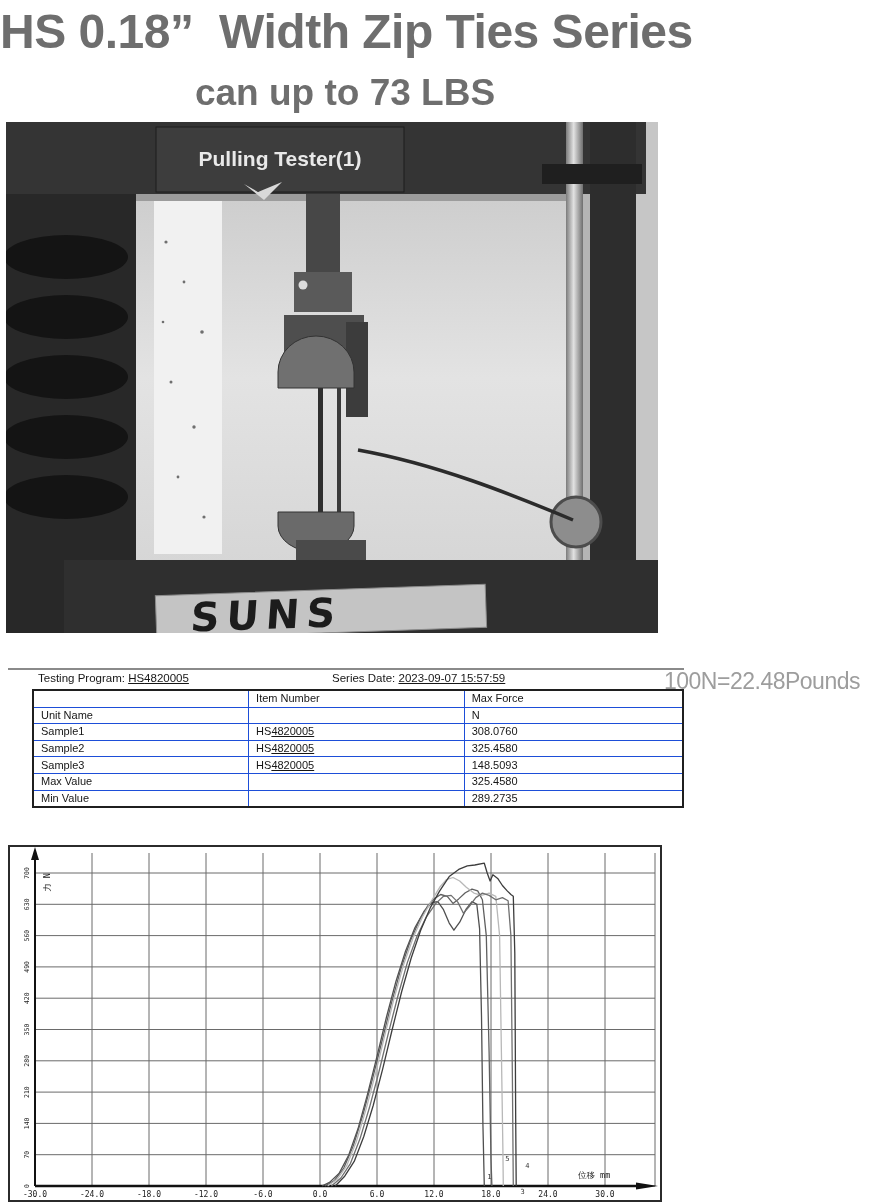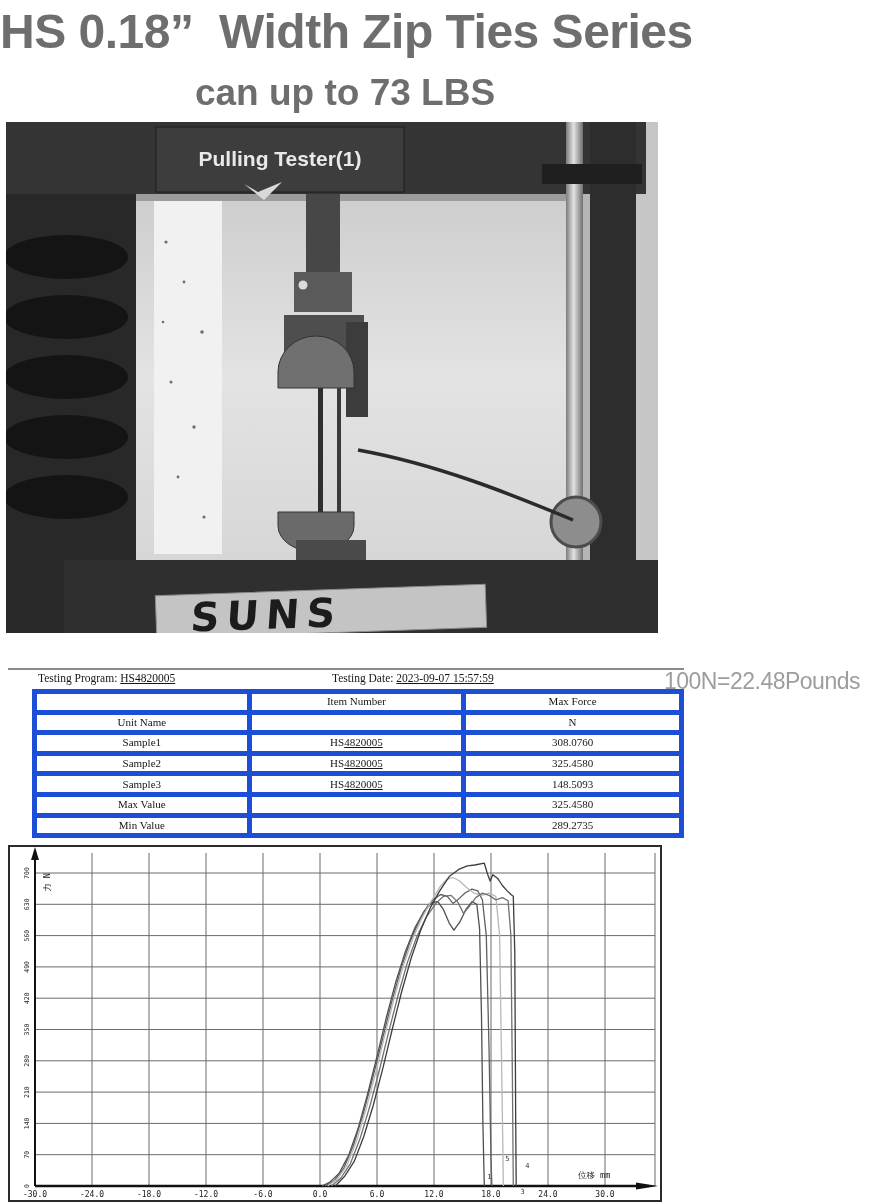--- a/index.html
+++ b/index.html
@@ -10,29 +10,29 @@
   
   .title-wrap{top:0;left:0;width:690px;text-align:center;color:#6e6e6e;}
   .title-l1{font-size:48px;font-weight:bold;letter-spacing:-0.5px;margin:4px 0 0 0;white-space:pre;}
   .title-l2{font-size:37px;font-weight:bold;margin:13px 0 16px 0;}
 
   
   .photo{top:122px;left:6px;width:652px;height:662px;}
 
   
   .report{top:668px;left:8px;width:652px;border-top:2px solid #8a8a8a;
-          font-family:Liberation Serif, serif;color:#161616;padding-left:24px;}
+          font-family:Liberation Sans, sans-serif;color:#161616;padding-left:24px;}
   .rep-head{position:relative;height:17px;font-size:11.5px;padding-top:2px;}
   .rep-prog{position:absolute;left:6px;top:2px;}
   .rep-date{position:absolute;left:300px;top:2px;}
   .u{text-decoration:underline;}
   table.res{border-collapse:collapse;width:652px;table-layout:fixed;
             font-size:11px;color:#161616;}
-  table.res td,table.res th{border:5px solid #1d4ed8;padding:1px 7px;height:13.6px;
-            font-weight:normal;text-align:center;line-height:13px;overflow:hidden;white-space:nowrap;}
+  table.res td,table.res th{border:1px solid #1d4ed8;padding:1px 7px;height:13.6px;
+            font-weight:normal;text-align:left;line-height:13px;overflow:hidden;white-space:nowrap;}
   table.res{border:2px solid #1f1f1f;}
   .c1{width:201px;}.c2{width:201px;}.c3{width:204px;}
 
   .note{top:668px;left:664px;width:214px;font-size:23px;color:#9d9d9d;
         letter-spacing:-0.5px;white-space:nowrap;}
 
   
   .chart-box{top:845px;left:8px;width:650px;height:353px;border:2px solid #2b2b2b;background:#fff;}
   .chart-box svg{display:block;}
 </style>
@@ -121,21 +121,21 @@
     <text x="312" y="505" text-anchor="middle" font-family="DejaVu Sans, sans-serif" font-size="40" font-weight="bold" letter-spacing="7" fill="#1c1c1c" transform="skewX(-6)">SUNS</text>
   </g>
 </svg>
 </div>
 
 <div class="abs note">100N=22.48Pounds</div>
 
 <div class="abs report">
   <div class="rep-head">
     <span class="rep-prog"><span>Testing Program: </span><span class="u"><span>HS</span><span>4820005</span></span></span>
-    <span class="rep-date"><span>Testing Date: </span><span class="u">2023-09-07 15:57:59</span></span>
+    <span class="rep-date"><span>Series Date: </span><span class="u">2023-09-07 15:57:59</span></span>
   </div>
   <table class="res">
     <colgroup>
         <col class="c1">
         <col class="c2">
         <col class="c3">
       </colgroup>
     <thead>
       <tr>
         <th></th>

